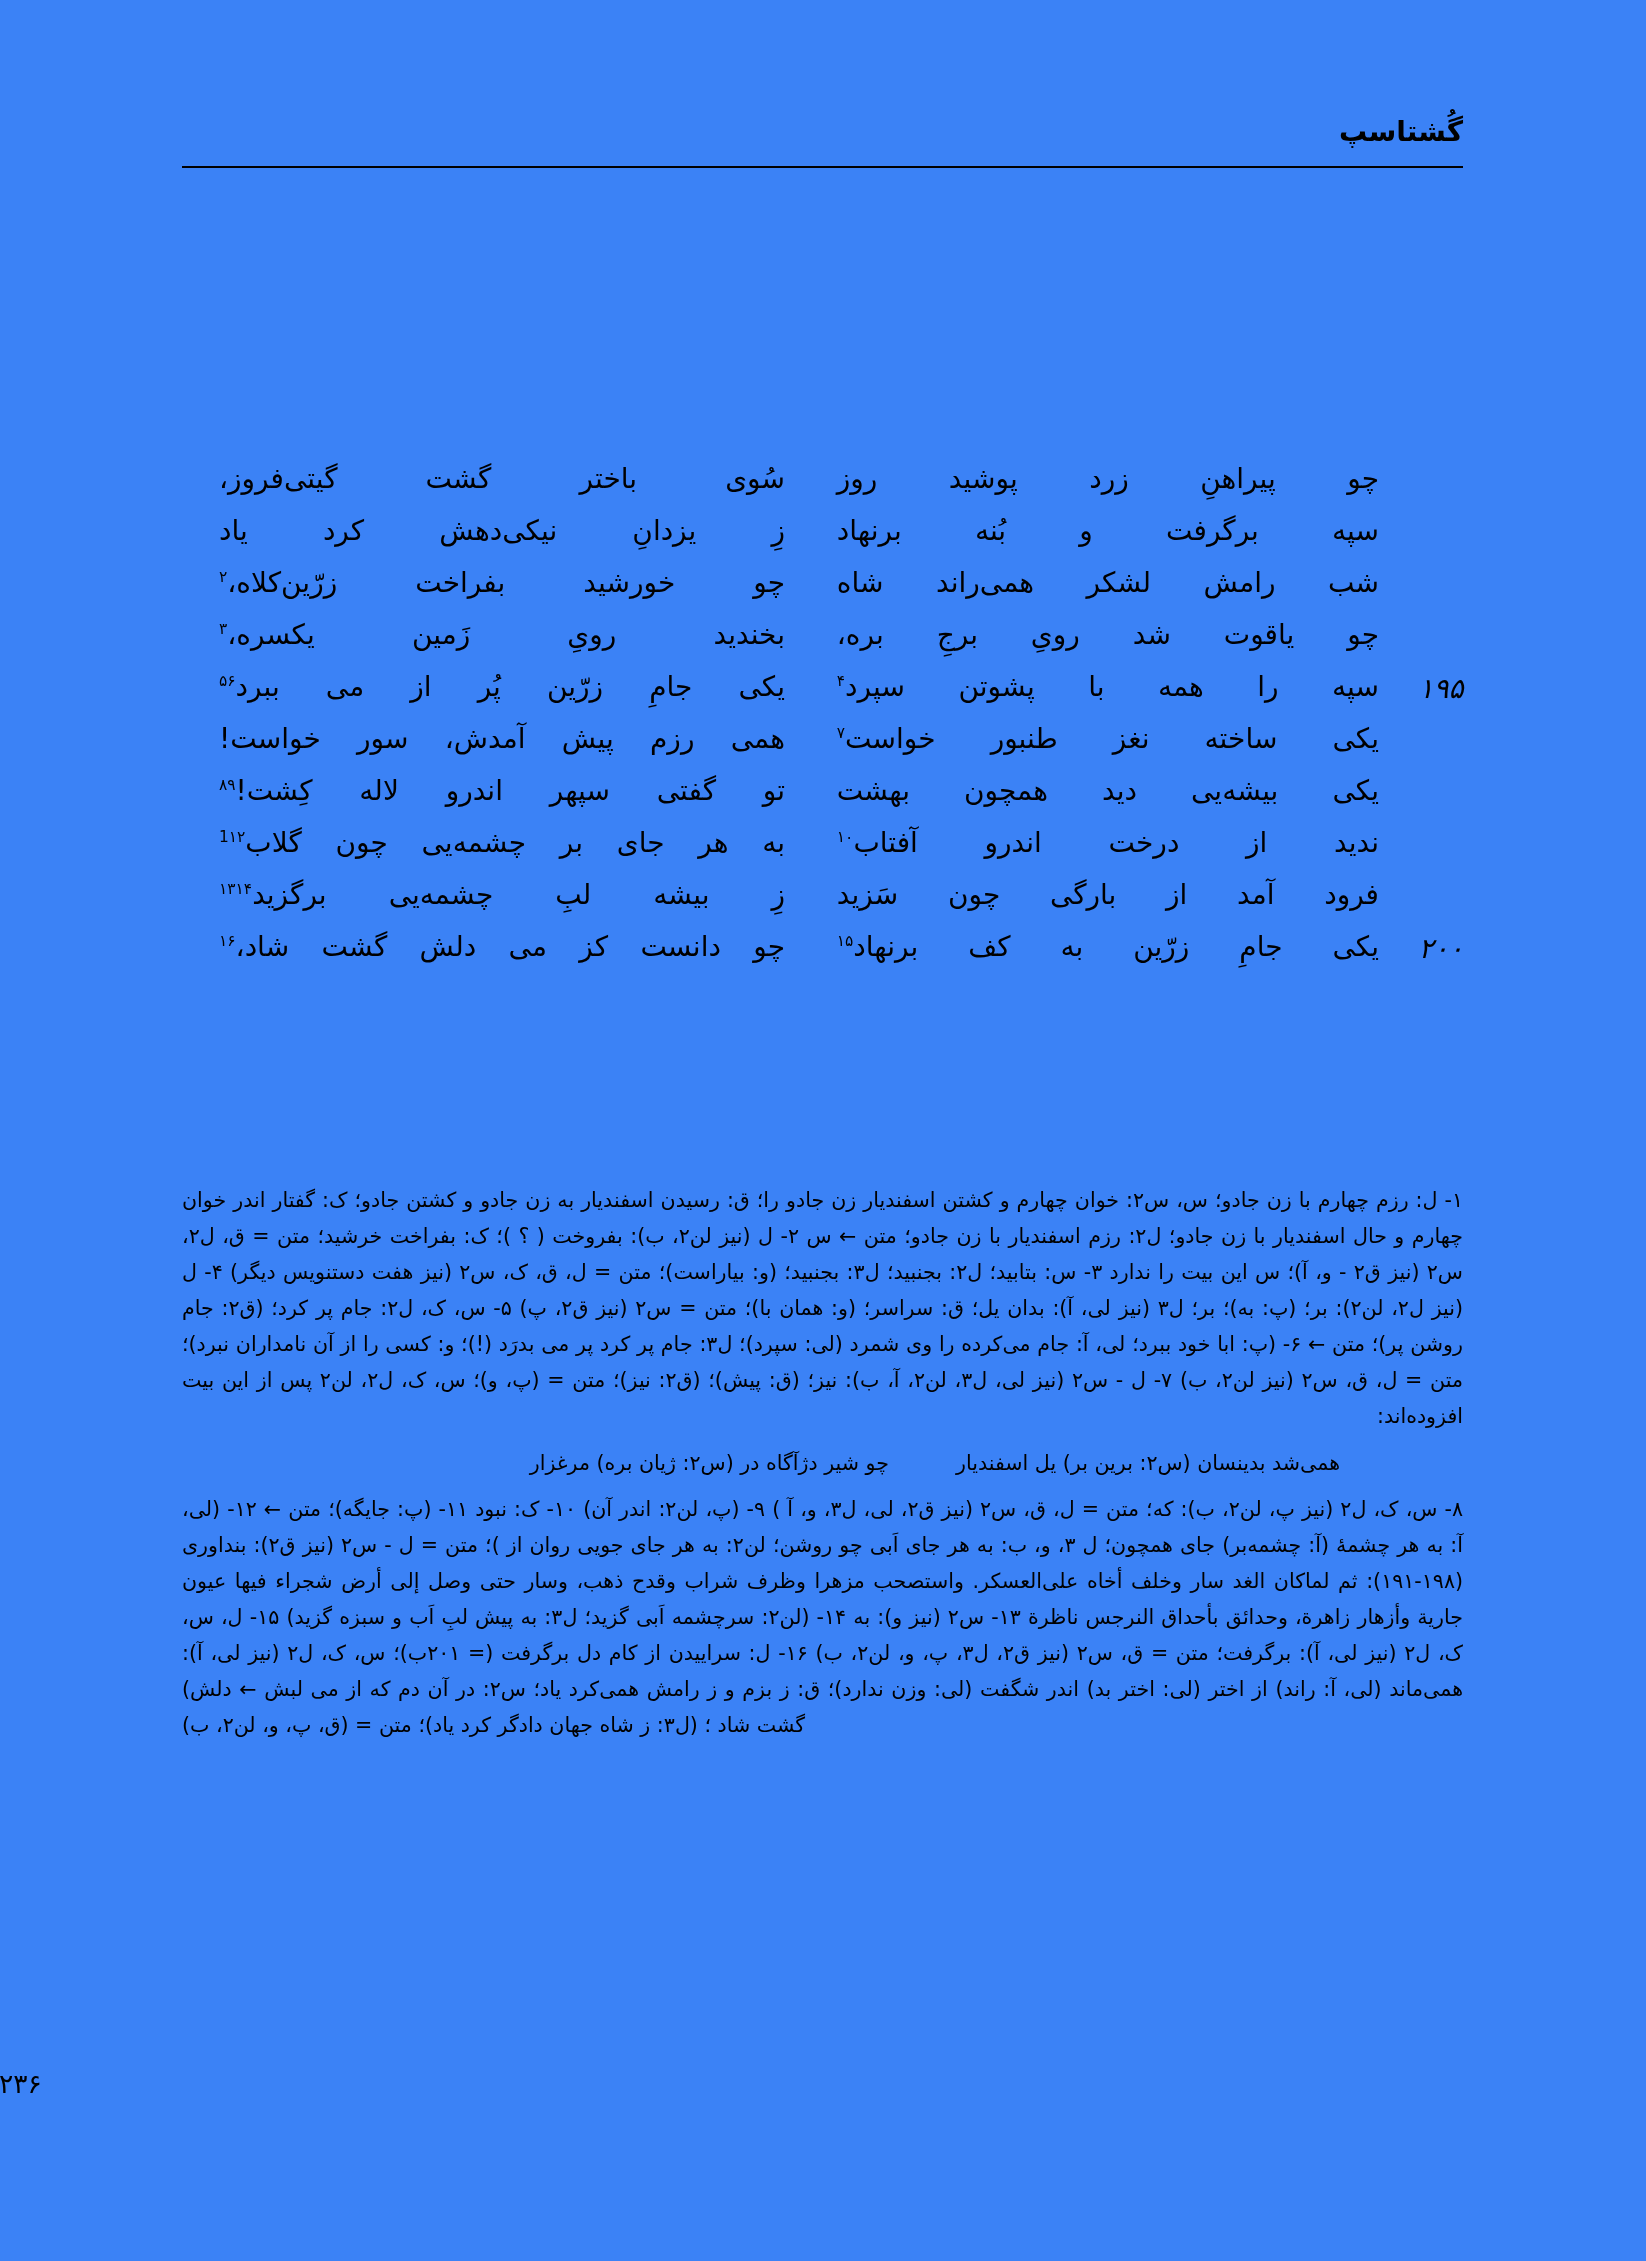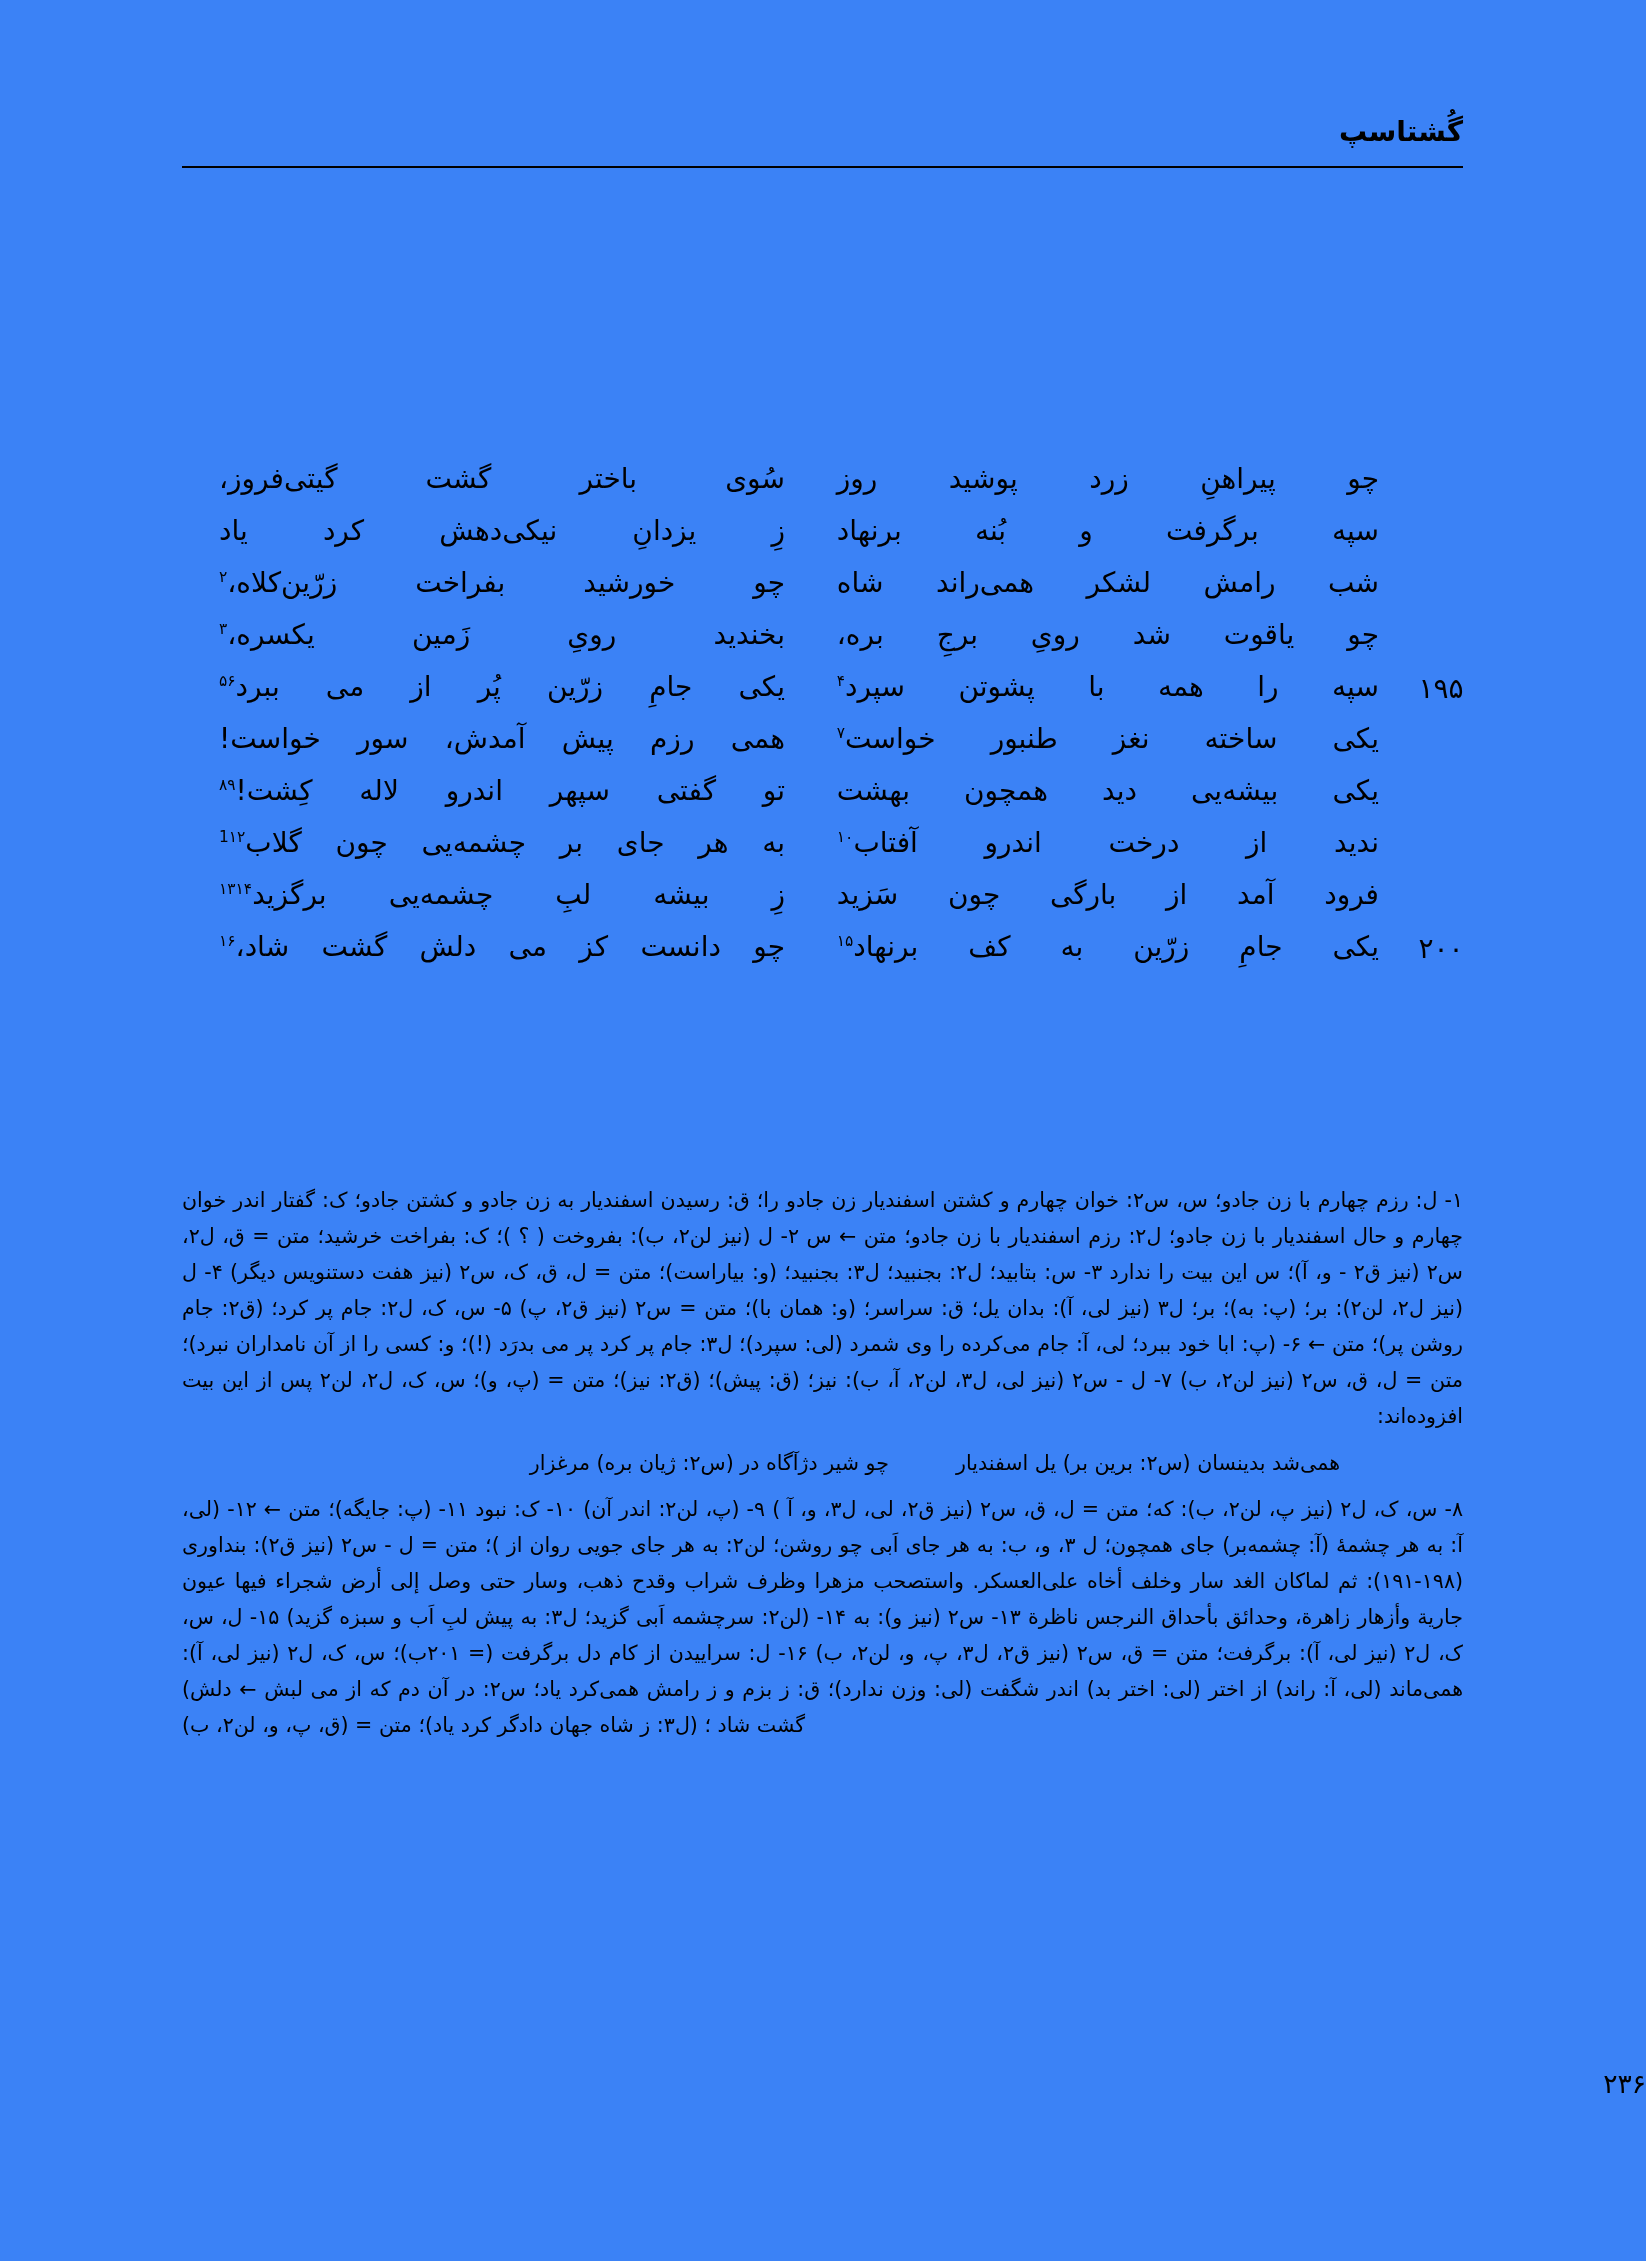--- a/index.html
+++ b/index.html
@@ -78,20 +78,21 @@
     align-items: flex-start;
   }
   .verse-num {
     position: absolute;
     right: -22.4px;
     top: 5.6px;
     width: 67px;
     text-align: left;
     font-size: 28px;
     line-height: 1;
+    font-style: italic;
   }
   .hemistich {
     font-size: 28px;
     line-height: 1;
     padding-top: 4.2px;
     display: flex;
     justify-content: space-between;
     box-sizing: border-box;
     white-space: nowrap;
   }
@@ -147,21 +148,21 @@
   .note-couplet .nh {
     display: inline-block;
   }
 
   
   .folio {
     position: absolute;
     top: 2071px;
     left: 0;
     right: 0;
-    text-align: right;
+    text-align: left;
     font-size: 26.6px;
     line-height: 1;
   }
 </style>
 </head>
 <body>
 
 <div class="page">
 
   <div class="runhead">

